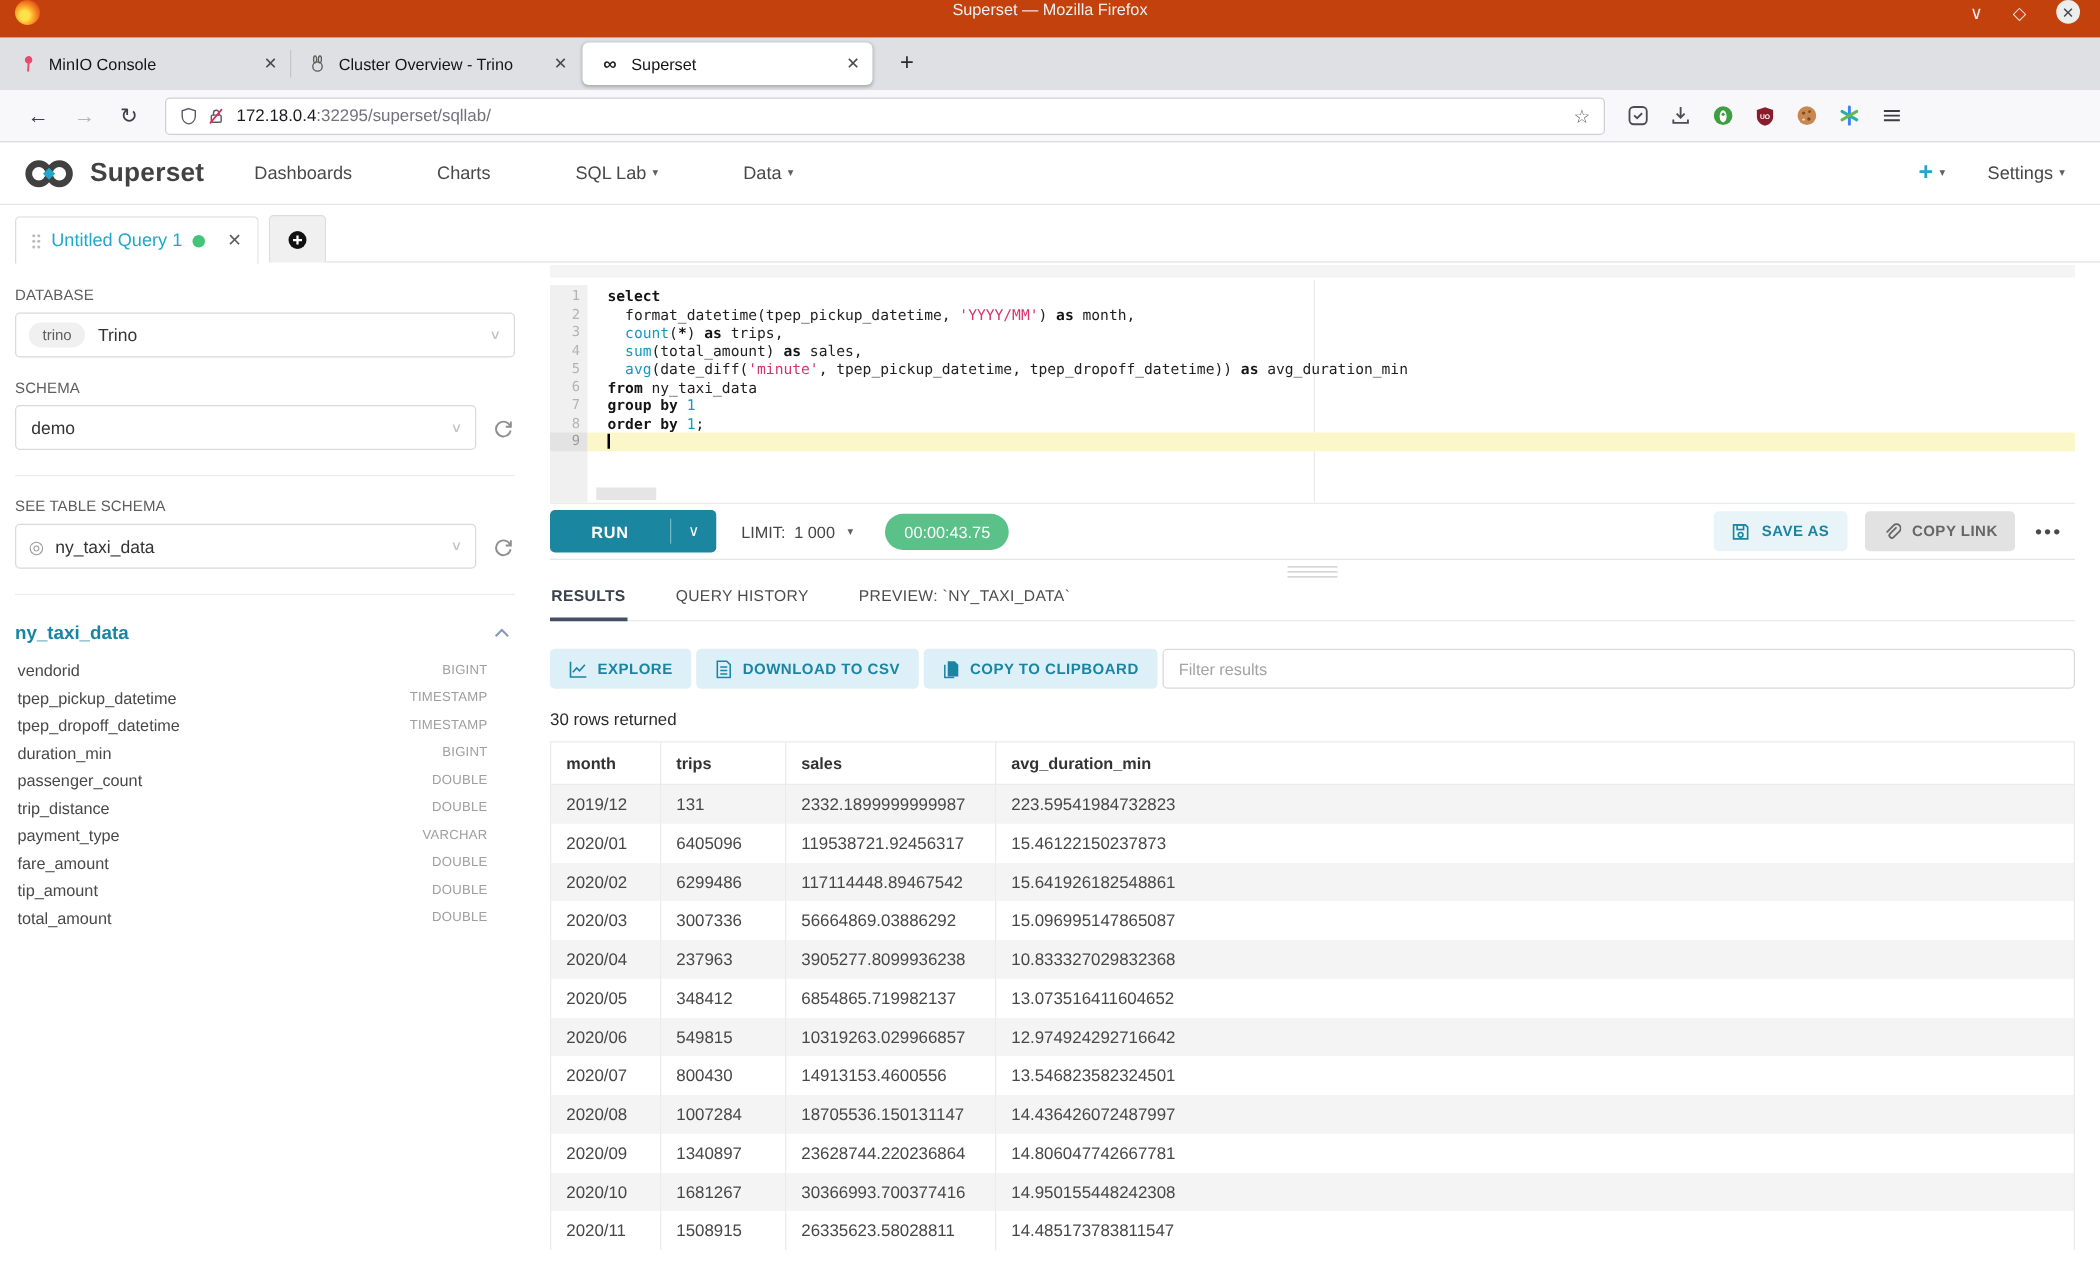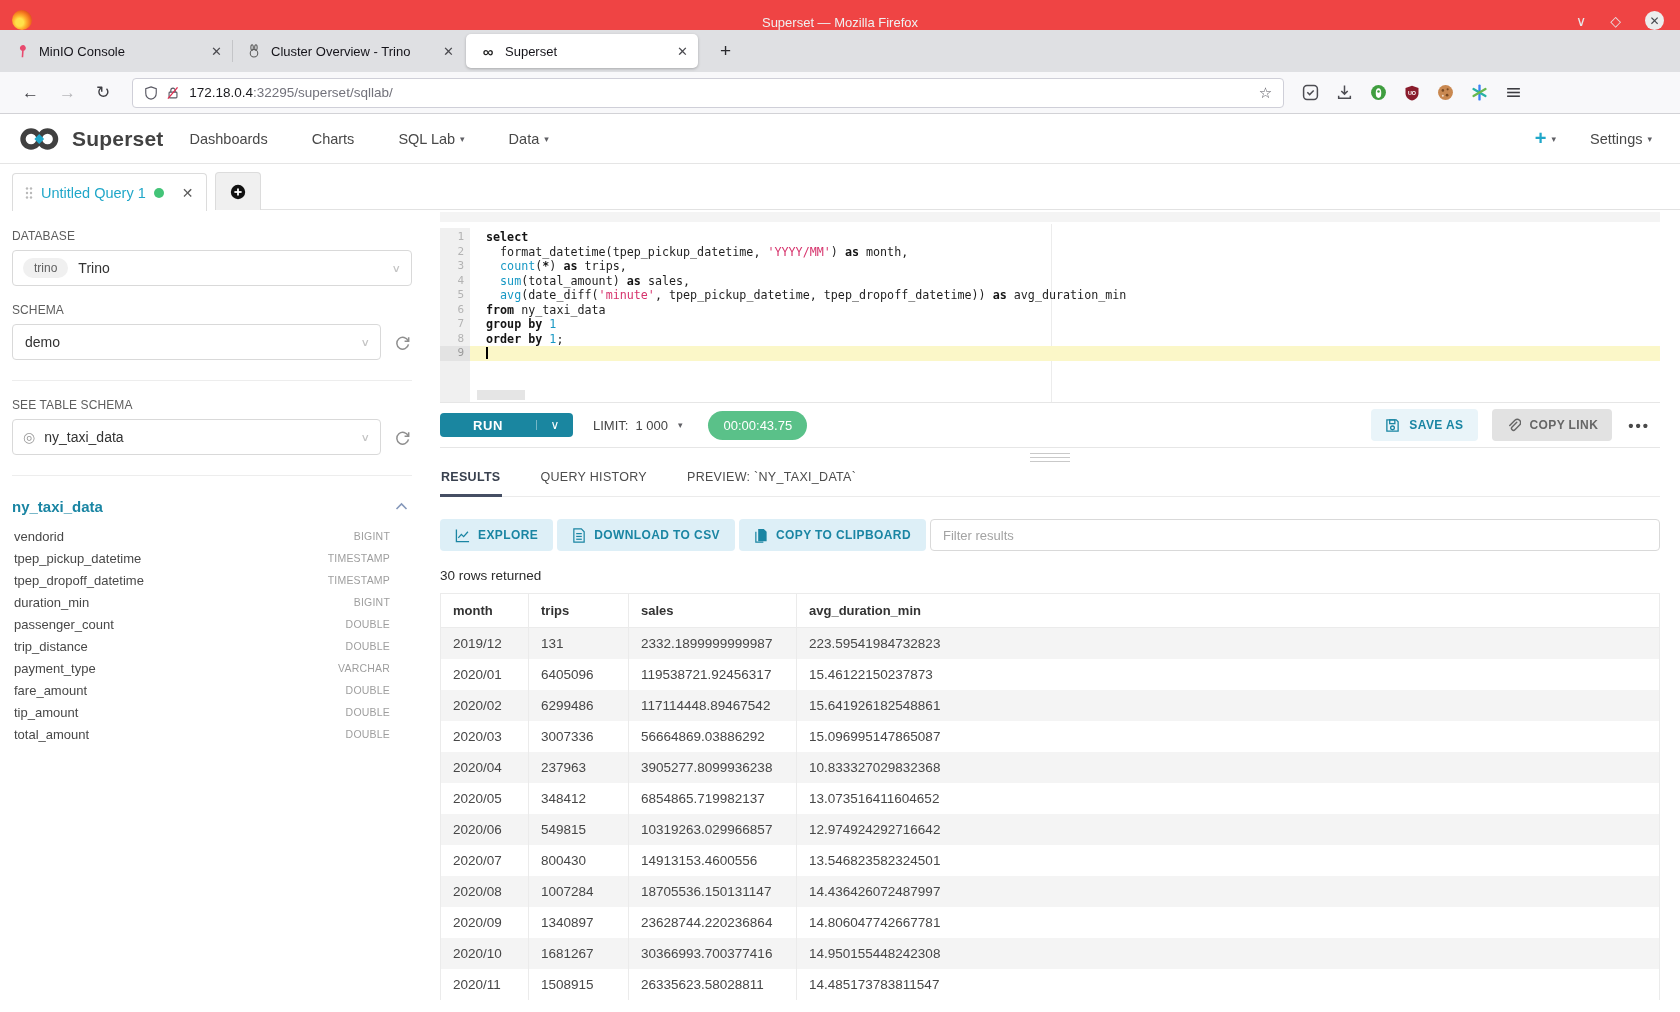--- a/index.html
+++ b/index.html
@@ -1,21 +1,21 @@
 <!DOCTYPE html>
 <html><head>
 <meta charset="utf-8">
 <style>
   * { box-sizing: border-box; margin: 0; padding: 0; }
   html,body { background:#d9d9d9; }
   body { font-family:"Liberation Sans","DejaVu Sans",sans-serif; }
   #window { width:1680px; height:1012px; background:#fff; overflow:hidden; position:relative; margin:0 auto; }
 
   
-  .titlebar { height:30px; background:#ef4444; display:flex; align-items:flex-end; position:relative; }
+  .titlebar { height:30px; background:#c2410c; display:flex; align-items:flex-start; position:relative; }
   .ff-logo { width:20px; height:20px; margin-left:12px; border-radius:50%;
     background:radial-gradient(circle at 38% 62%, #ffe14a 0 22%, #ffb12e 38%, #f2701d 62%, #c93a1f 88%, #8a2a55 100%); }
   .win-title { position:absolute; left:0; right:0; text-align:center; color:#eff0f1; font-size:13px; }
   .win-controls { margin-left:auto; display:flex; align-items:center; gap:24px; margin-right:16px; z-index:2; }
   .wc-glyph { color:#e7e8ea; font-size:14px; line-height:1; }
   .wc-close { width:19px; height:19px; border-radius:50%; background:#eceded; color:#45484d; font-size:12px; font-weight:bold;
     display:flex; align-items:center; justify-content:center; }
 
   .tabbar { height:42px; background:#dfe0e3; display:flex; align-items:stretch; }
   .btab { width:232px; display:flex; align-items:center; padding:0 10px 0 14px; position:relative; }
@@ -34,21 +34,21 @@
     display:flex; align-items:center; padding:0 11px; }
   .url-text { font-size:13.5px; margin-left:9px; color:#1b1b1f; }
   .url-text .dim { color:#72727b; }
   .url-star { margin-left:auto; font-size:15px; color:#55555e; }
   .ub-icons { display:flex; align-items:center; gap:17px; margin-left:18px; }
 
   
   .ss-navbar { height:50px; background:#fff; border-bottom:1px solid #e5e5e5; display:flex; align-items:center; padding:0 18px; }
   .ss-brand { display:flex; align-items:center; gap:8px; }
   .ss-brand-name { font-size:21px; font-weight:bold; color:#424242; letter-spacing:.2px; }
-  .ss-nav-items { display:flex; align-items:center; gap:44px; margin-left:26px; }
+  .ss-nav-items { display:flex; align-items:center; gap:68px; margin-left:40px; }
   .ss-nav-item { font-size:14.5px; color:#484848; display:flex; align-items:center; gap:5px; }
   .caret { font-size:9px; color:#5f5f64; }
   .ss-nav-right { margin-left:auto; display:flex; align-items:center; gap:34px; margin-right:10px; }
   .plus-link { color:#20a7c9; font-size:20px; font-weight:bold; display:flex; align-items:center; gap:5px; }
 
   
   .workspace { height:848px; display:flex; flex-direction:column; background:#fff; }
   .strip { height:46px; display:flex; align-items:flex-end; padding-left:12px; flex:none; }
   .q-tab { height:38px; background:#fff; border:1px solid #dcdcdc; border-bottom:none; border-radius:4px 4px 0 0;
     display:flex; align-items:center; padding:0 12px; margin-bottom:-1px; z-index:2; }
@@ -94,21 +94,21 @@
   .tok-kw { font-weight:bold; color:#141414; }
   .tok-fn { color:#1798c4;margin-top:13px; }
   .tok-num { color:#1798c4; }
   .tok-str { color:#d6336c; }
   .active-line { background:#fbf7c8; }
   .cursor { display:inline-block; width:2px; height:12px; background:#000; vertical-align:-2px; }
   .hscroll-stub { position:absolute; left:37px; bottom:2px; width:48px; height:10px; background:#e5e5e5; z-index:2; }
 
   
   .run-toolbar { height:46px; border-top:1px solid #e6e6e6; border-bottom:1px solid #e6e6e6; display:flex; align-items:center; flex:none; }
-  .run-btn { display:flex; height:24px; border-radius:4px; overflow:hidden; background:#1a86a0; color:#fff; }
+  .run-btn { display:flex; height:34px; border-radius:4px; overflow:hidden; background:#1a86a0; color:#fff; }
   .run-main { width:96px; display:flex; align-items:center; justify-content:center; font-size:13px; font-weight:bold; letter-spacing:.6px; }
   .run-sep { width:1px; background:rgba(255,255,255,.4); margin:7px 0; }
   .run-caret { width:36px; display:flex; align-items:center; justify-content:center; font-size:12px; }
   .limit { margin-left:20px; display:flex; align-items:center; font-size:13px; color:#454545; }
   .limit .lv { margin-left:7px; }
   .limit .caret { margin-left:10px; }
   .timer-pill { margin-left:26px; background:#5ac189; color:#fff; border-radius:16px; padding:7px 15px; font-size:13px; }
   .tb-spacer { flex:1; }
   .soft-btn { height:32px; border-radius:4px; display:flex; align-items:center; gap:9px; padding:0 14px;
     font-size:12px; font-weight:bold; letter-spacing:.4px; }

